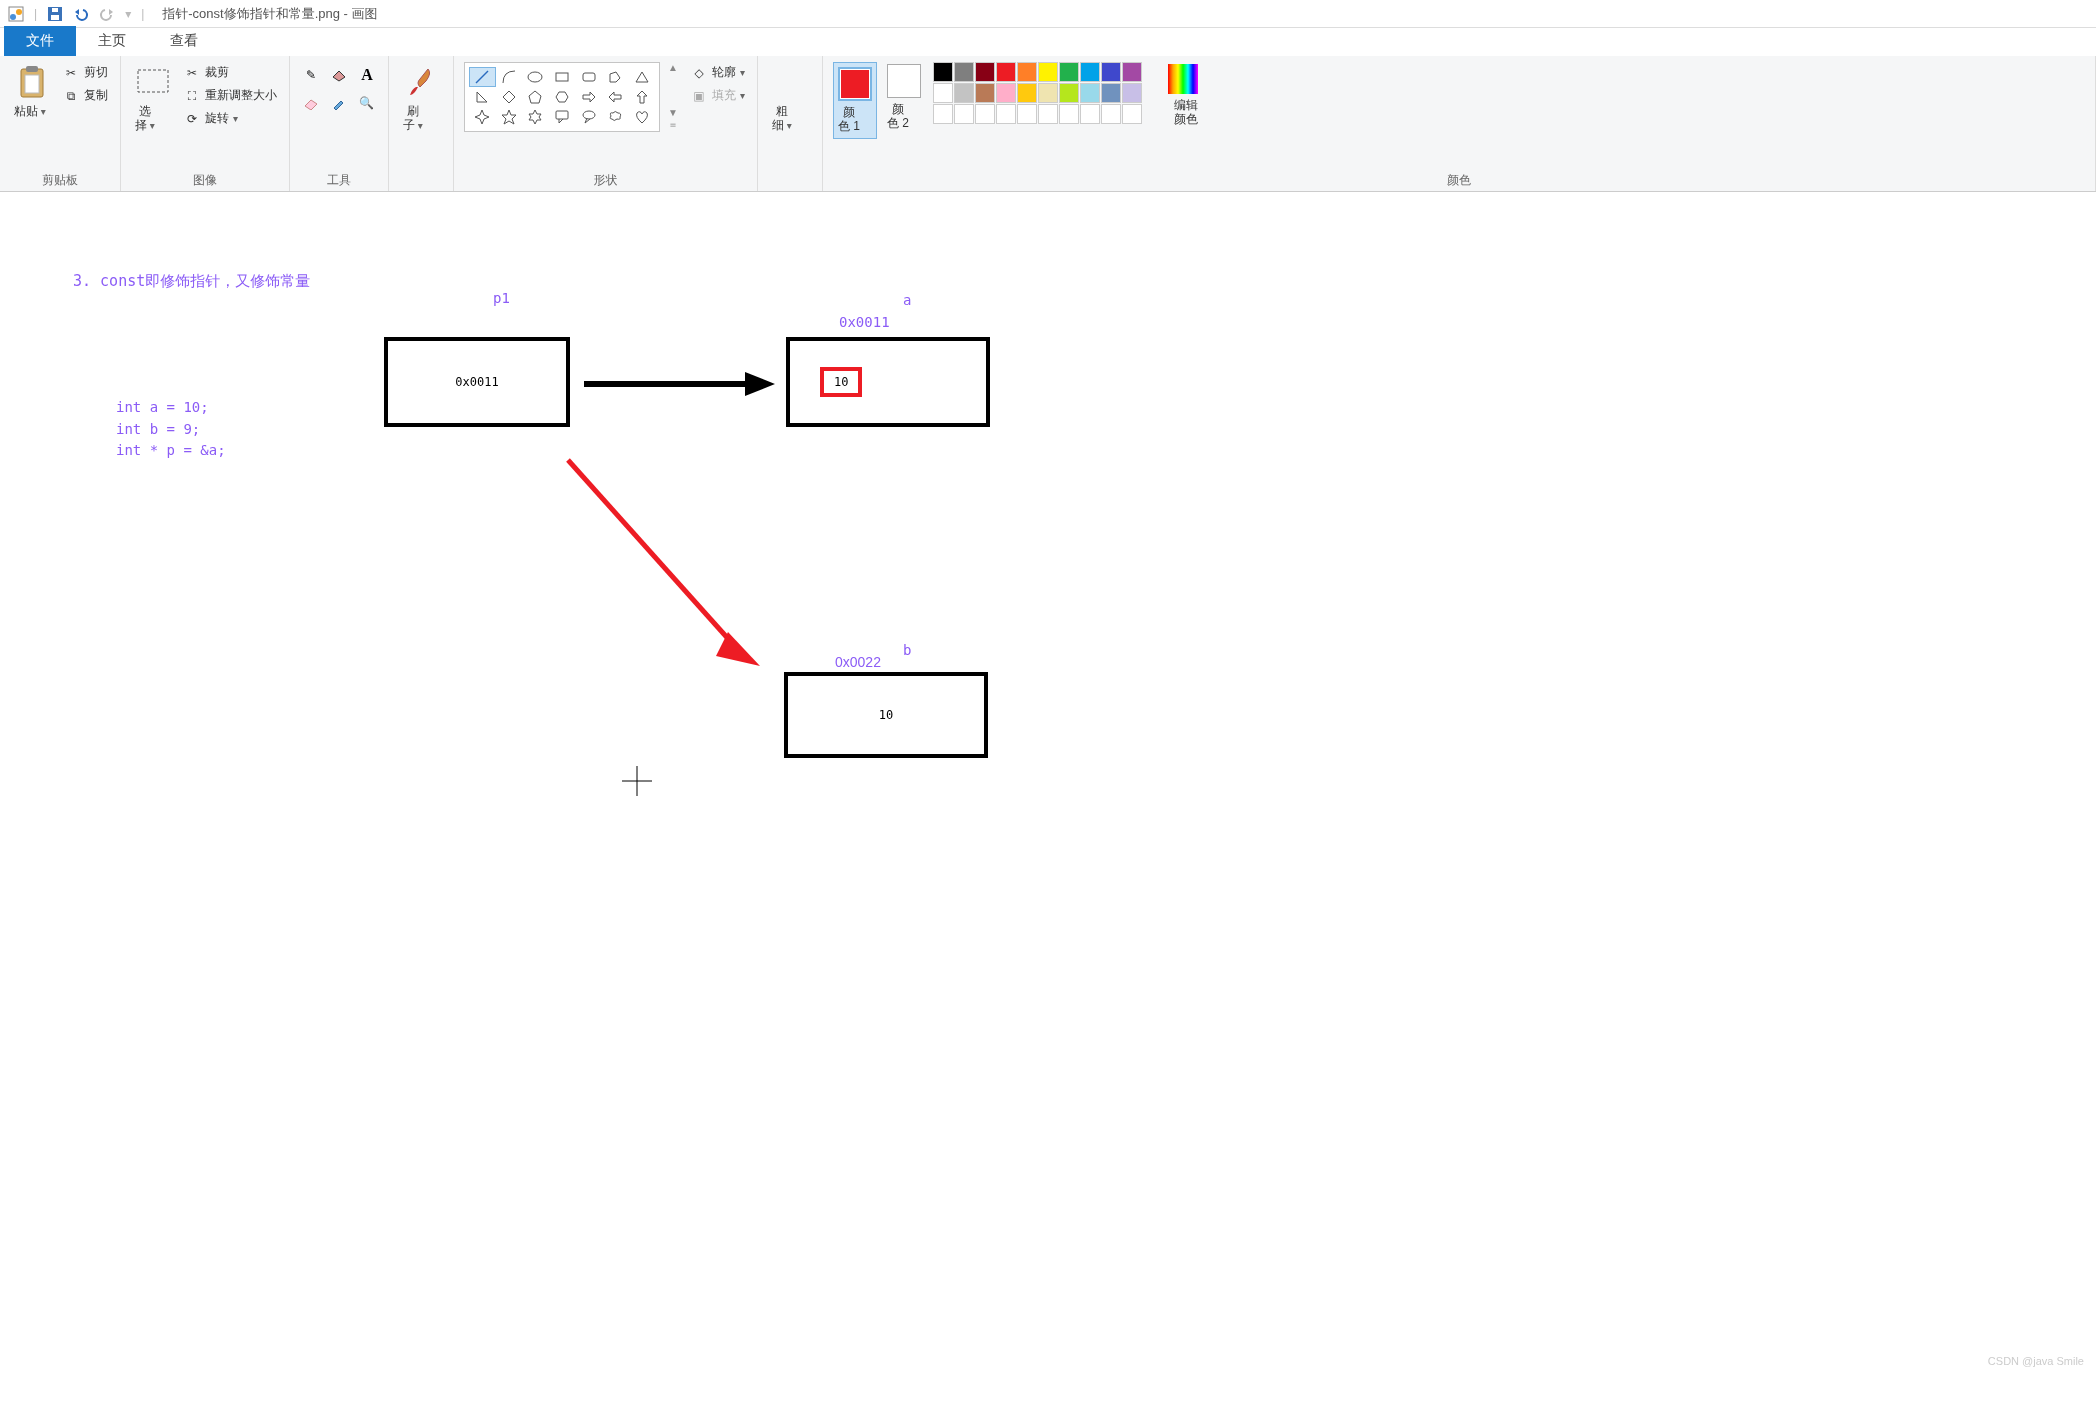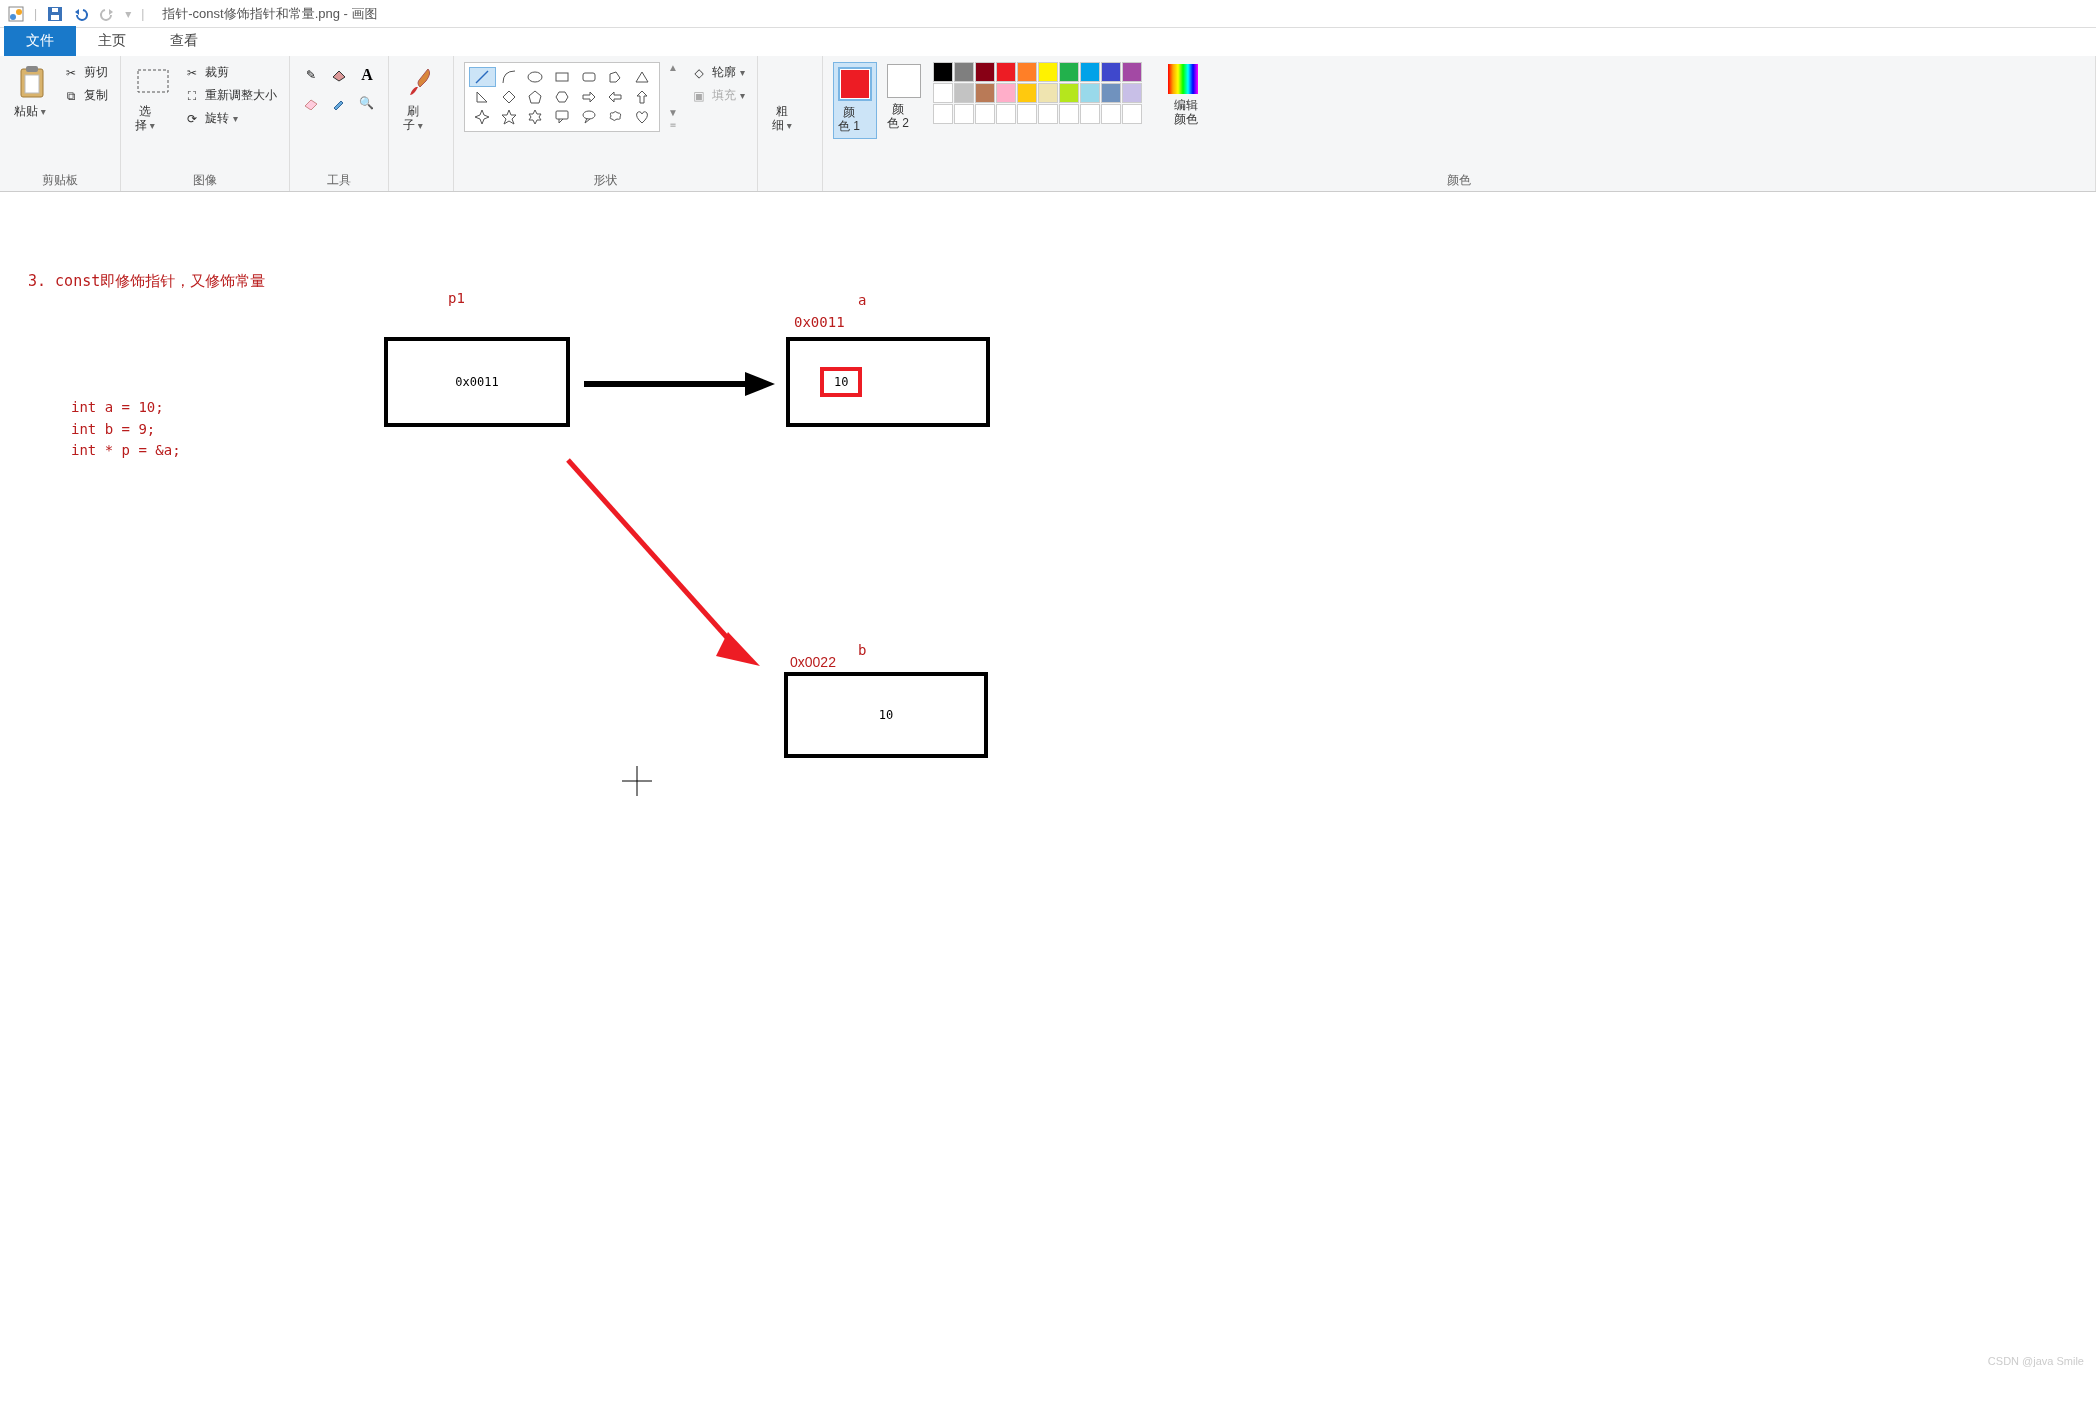--- a/index.html
+++ b/index.html
@@ -48,21 +48,21 @@
 
 .palette { display: grid; grid-template-columns: repeat(10, 20px); grid-template-rows: repeat(3, 20px); gap: 1px; }
 .palette div { border: 1px solid #ccc; }
 
 .edit-colors { display: flex; flex-direction: column; align-items: flex-end; gap: 4px; margin-left: 10px; }
 .rainbow { width: 30px; height: 30px; background: linear-gradient(90deg, red, orange, yellow, lime, cyan, blue, magenta); }
 
 
 .workspace { background: #f0f0f0; padding: 0; height: calc(100vh - 192px); position: relative; overflow: hidden; }
 .canvas { background: #fff; position: relative; width: 100%; height: 100%; }
-.canvas-content { position: absolute; font-family: "SimSun", monospace; font-size: 14px; color: #b91c1c; }
+.canvas-content { position: absolute; font-family: "SimSun", monospace; font-size: 14px; color: #8b5cf6; margin-left: 45px; }
 
 .mem-box { position: absolute; border: 4px solid #000; background: #fff; display: flex; align-items: center; justify-content: center; font-family: monospace; }
 .red-inner { border: 4px solid #ED1C24; padding: 4px 10px; }
 
 .watermark { position: absolute; right: 12px; bottom: 60px; color: #ccc; font-size: 11px; }
 
 .dd::after { content: " ▾"; font-size: 10px; color: #666; }
 </style>
 </head>
 <body>

